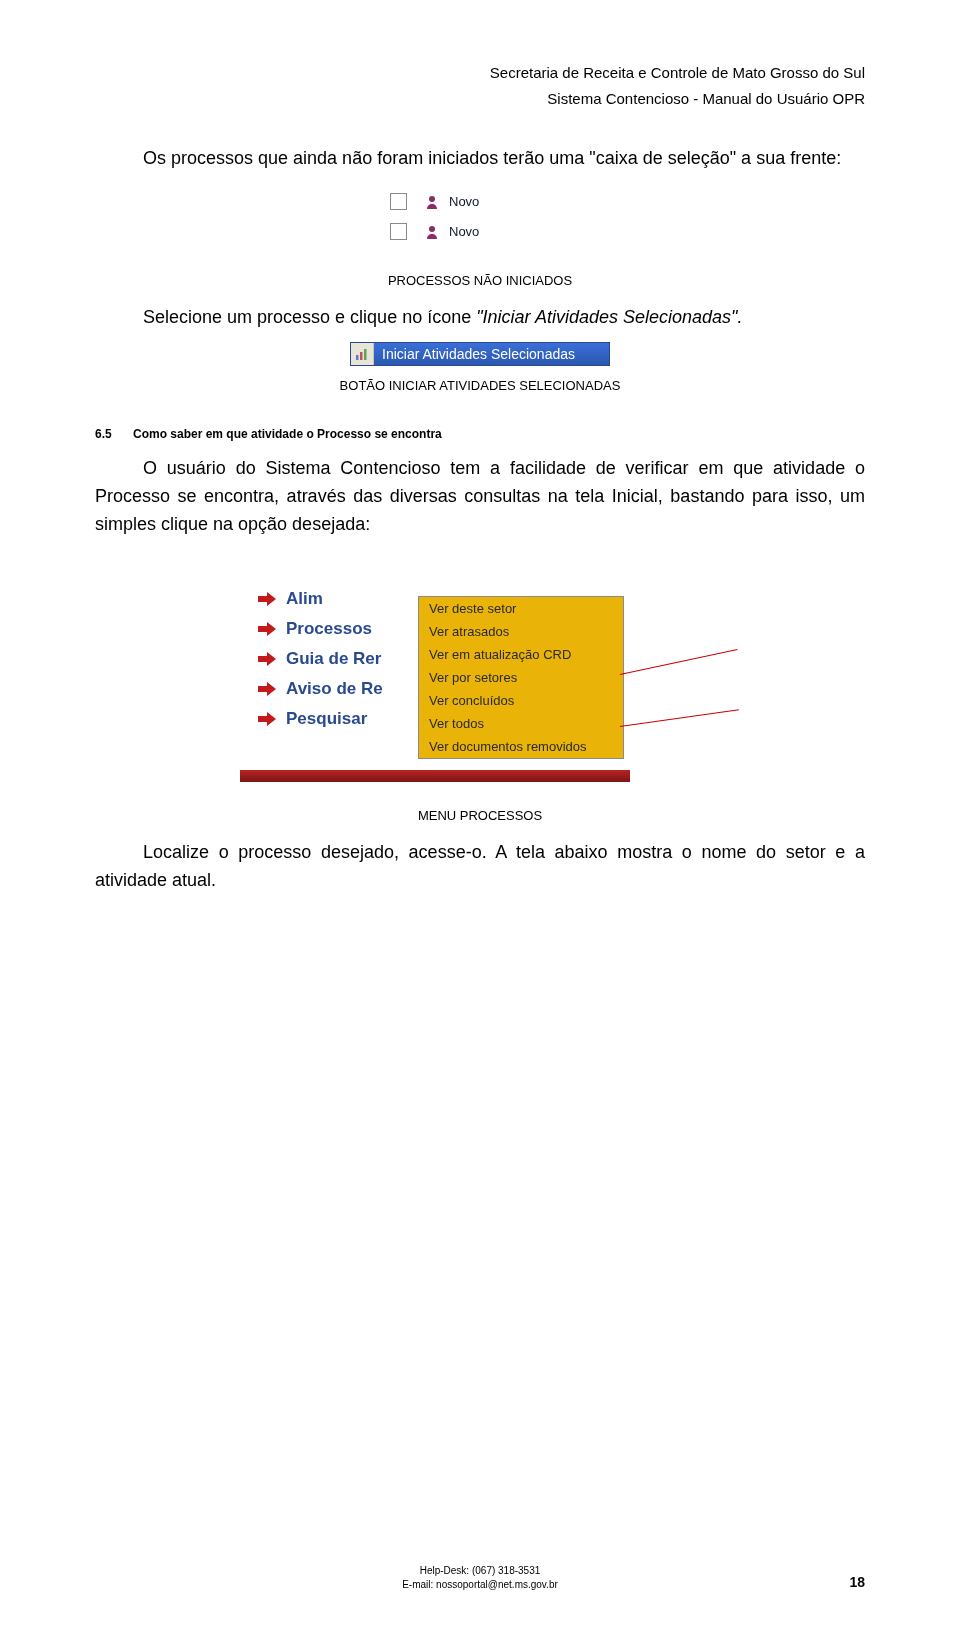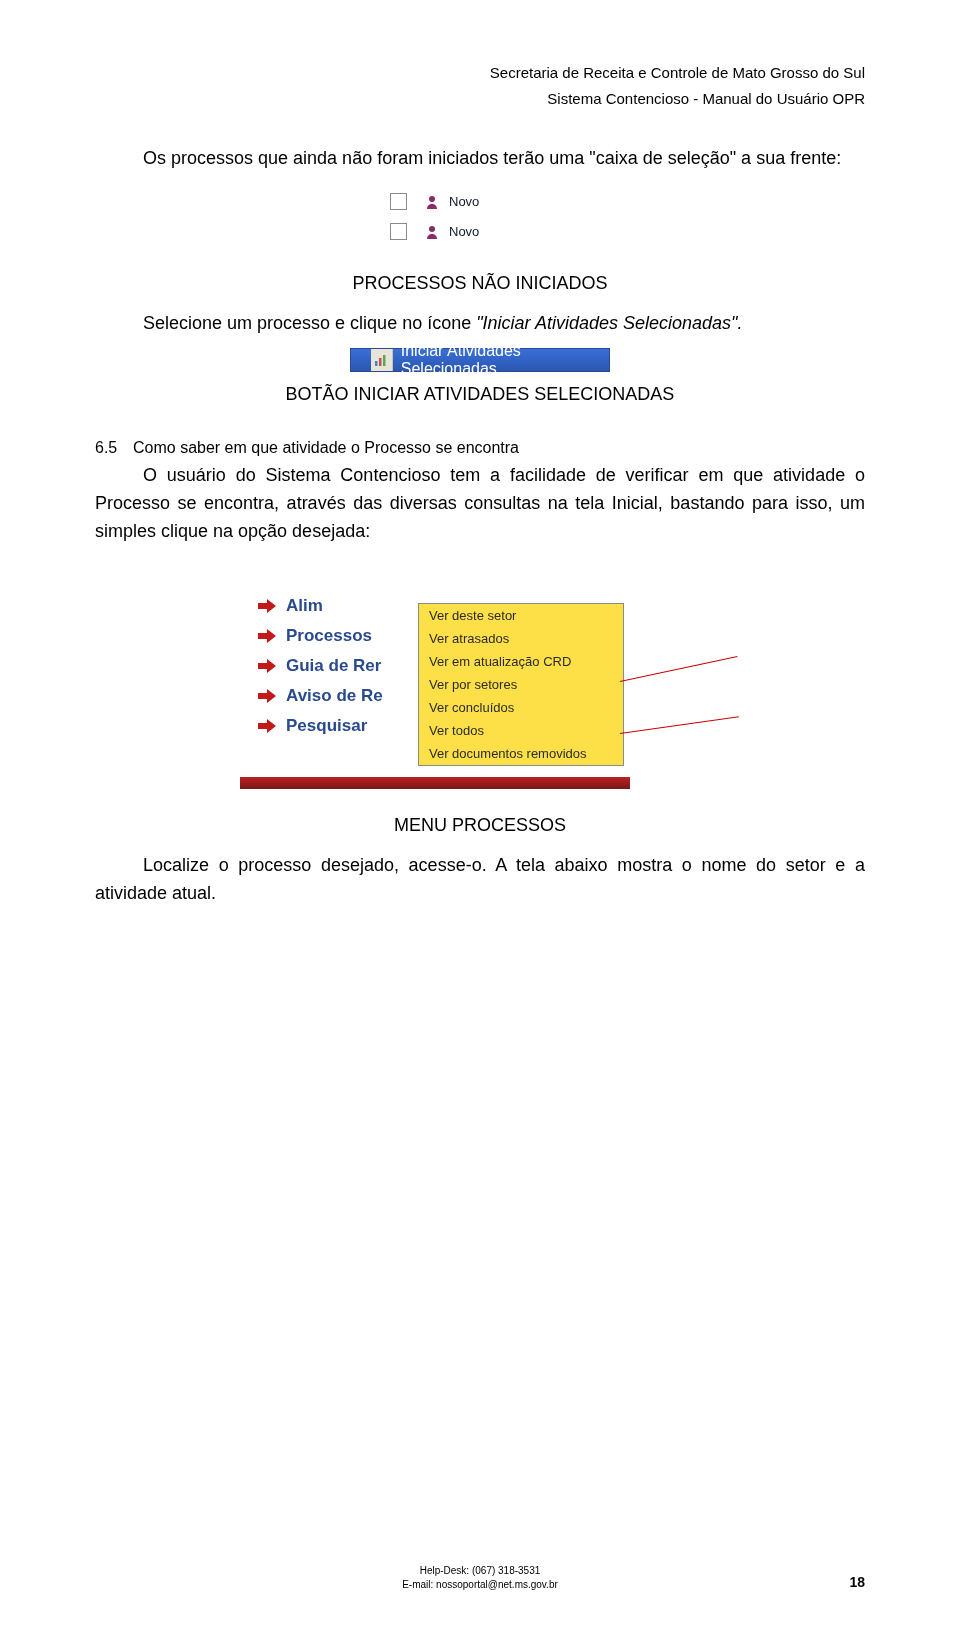--- a/index.html
+++ b/index.html
@@ -57,51 +57,50 @@
   }
   .person-icon svg { width: 14px; height: 14px; display: block; }
   .novo-label {
     font-family: "Verdana", Arial, sans-serif;
     font-size: 13px;
     color: #0f172a;
   }
 
   .caption-small {
     text-align: center;
-    font-size: 18px;
+    font-size: 13px;
     margin: 2px 0 16px 0;
   }
 
   .btn-iniciar {
     width: 260px;
     margin: 0 auto 12px auto;
     background: linear-gradient(#3a6fd8, #2a57b0);
     color: #fff;
     display: flex;
     align-items: center;
     height: 24px;
     font-family: Tahoma, Arial, sans-serif;
-    font-size: 16px;
+    font-size: 14px;
     border: 1px solid #2a4a90;
     box-sizing: border-box;
-    padding-left: 20px;
   }
   .btn-iniciar .ic {
     width: 22px; height: 100%;
     display: flex; align-items: center; justify-content: center;
     background: #e8e4d8;
     border-right: 1px solid #c8c4b8;
   }
   .btn-iniciar .ic svg { width: 14px; height: 14px; }
   .btn-iniciar .txt { padding-left: 8px; }
 
   .section-heading {
-    font-size: 16px;
-    font-weight: normal;
-    margin: 34px 0 5px 0;
+    font-size: 12px;
+    font-weight: bold;
+    margin: 34px 0 14px 0;
   }
   .section-heading .num { display: inline-block; width: 38px; }
 
   .menu-figure {
     position: relative;
     width: 480px;
     height: 230px;
     margin: 30px auto 10px auto;
   }
   .left-list {
@@ -124,21 +123,21 @@
     display: inline-block;
     margin-right: 10px;
   }
   .arrow-ic svg { display: block; }
 
   .popup {
     position: absolute;
     left: 178px;
     top: 28px;
     width: 204px;
-    background: #fde047;
+    background: #eab308;
     border: 1px solid #8a8a8a;
     font-family: Tahoma, Arial, sans-serif;
     font-size: 13px;
     color: #2a2a2a;
   }
   .popup .pitem {
     padding: 3px 10px;
     height: 17px;
     line-height: 17px;
   }

